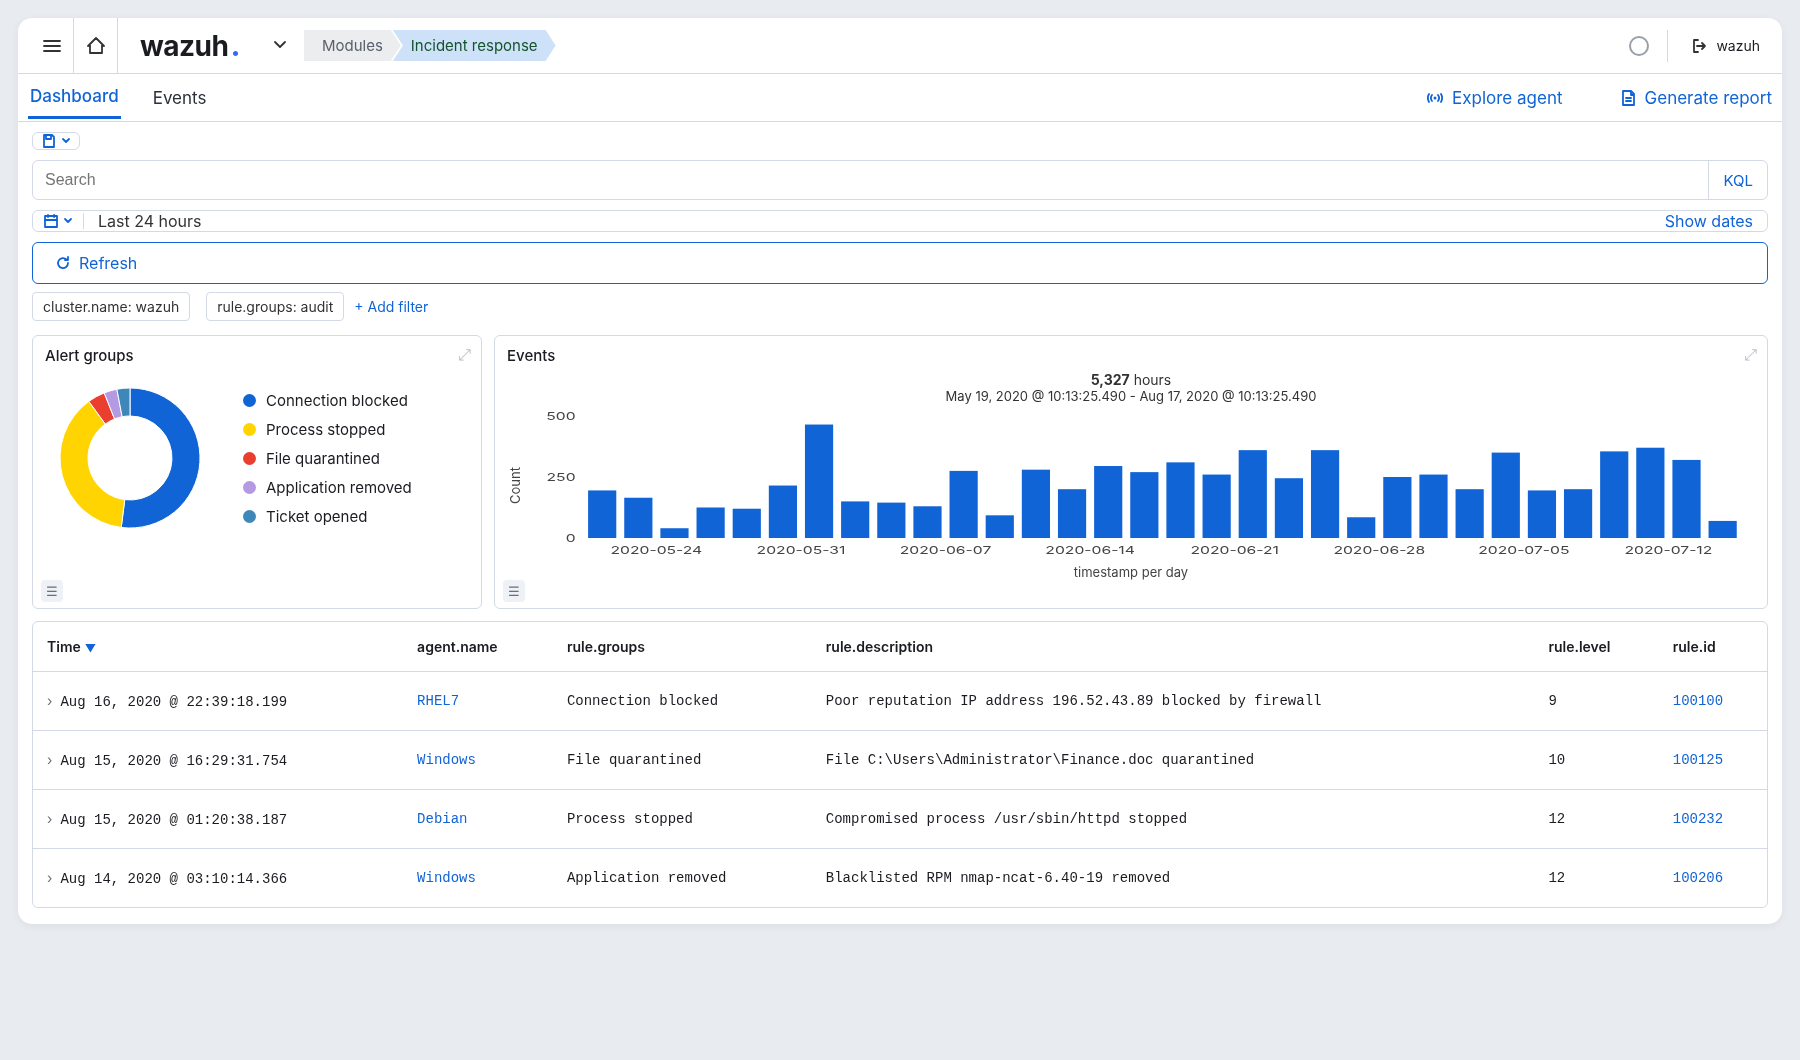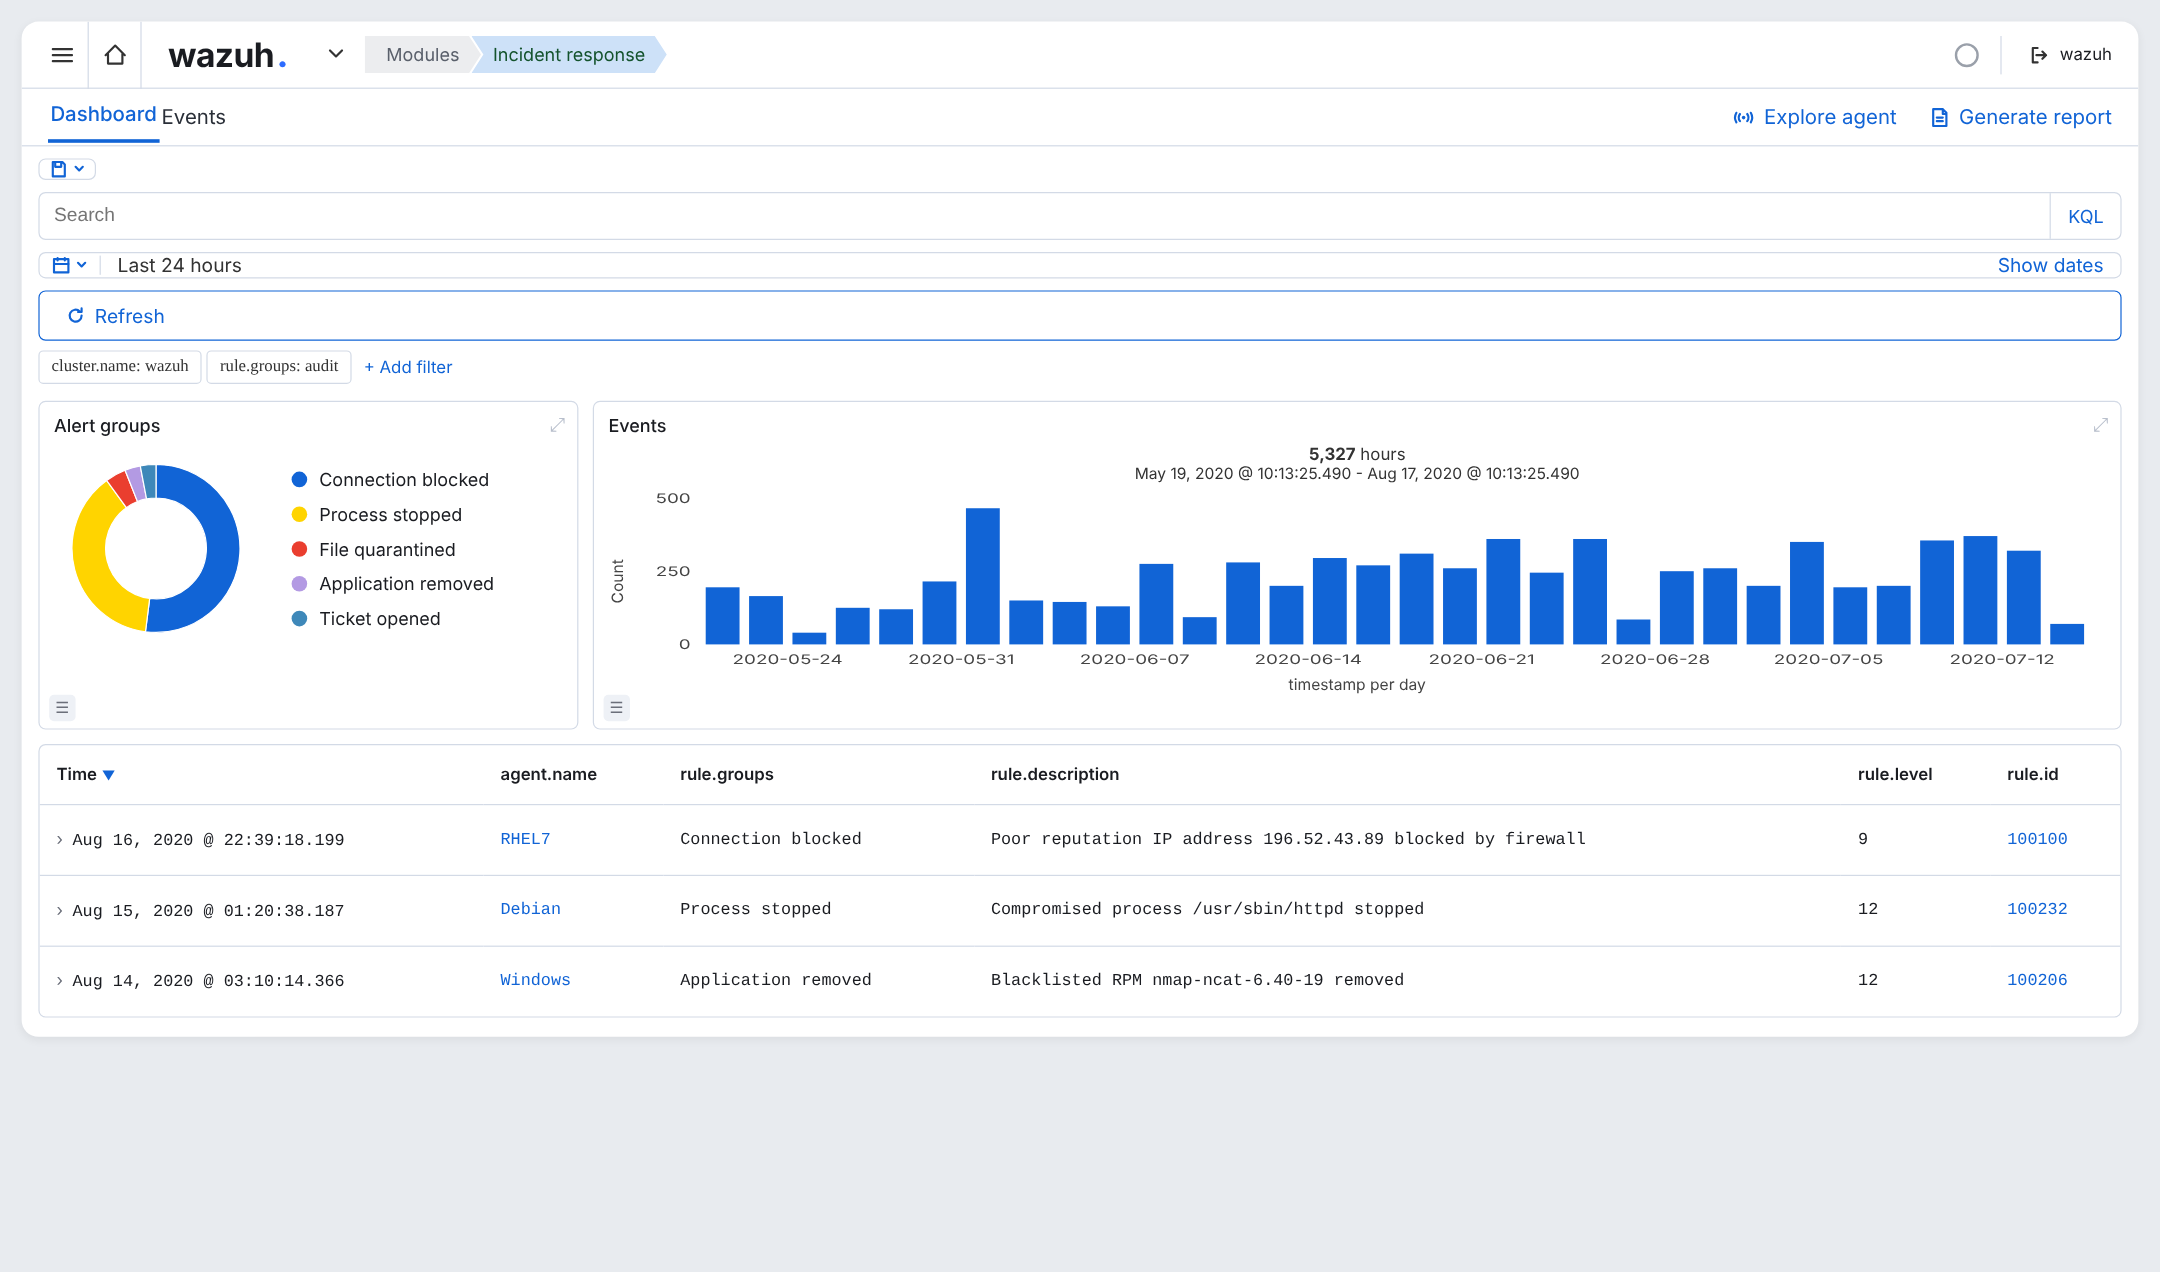--- a/index.html
+++ b/index.html
@@ -56,21 +56,21 @@
   .crumb:first-child{clip-path:polygon(0 0,calc(100% - 10px) 0,100% 50%,calc(100% - 10px) 100%,0 100%);margin-left:0}
   .crumb.active{background:#cde1f8;color:#14532d;}
   .spacer{flex:1}
   .topright{display:flex;align-items:center;height:56px}
   .topright .sep{width:1px;height:32px;background:var(--border);margin:0 12px}
   .ring{width:20px;height:20px;border:2px solid #9aa0aa;border-radius:50%}
   .user{display:flex;align-items:center;gap:8px;padding:0 10px;cursor:pointer}
   
   .subnav{
     display:flex;align-items:center;height:48px;border-bottom:1px solid var(--border);
-    padding:0 22px;
+    padding:0 10px;gap:30px;
   }
   .tab{font-size:17px;padding:10px 2px;cursor:pointer;color:#2a2f38}
   .tab.active{color:var(--blue);border-bottom:3px solid var(--blue);font-weight:500}
   .subnav .spacer{flex:1}
   .ghostlink{display:flex;align-items:center;gap:8px;color:var(--blue);font-size:17px;cursor:pointer}
   
   .querybar{
     display:flex;gap:10px;padding:10px 14px 0 14px;align-items:stretch;flex-direction:column;
   }
   .field,.btn-outl{
@@ -225,21 +225,21 @@
     </div>
     <div class="btn-outl">
       <svg width="16" height="16">
           <path class="strb" d="M13 8a5 5 0 1 1-1.5-3.5M13 2v3h-3"></path>
         </svg>
       <span>Refresh</span>
     </div>
   </div>
 
   <div class="filters">
-    <div id="filterpills" style="display: flex; gap: 4px; font-family: Liberation Serif, serif;">
+    <div id="filterpills" style="display: flex; gap: 16px;">
         <span class="chip">cluster.name: wazuh</span>
         <span class="chip">rule.groups: audit</span>
       </div>
     <span class="addfilter">+ Add filter</span>
   </div>
 
   <div class="panels">
     <div class="panel p-alert">
       <div class="title">Alert groups</div>
       <div class="corner">⤢</div>
@@ -350,20 +350,28 @@
       <tbody id="tbody">
           <tr>
             <td><span class="expand">›</span>Aug 16, 2020 @ 22:39:18.199</td>
             <td class="link">RHEL7</td>
             <td>Connection blocked</td>
             <td>Poor reputation IP address 196.52.43.89 blocked by firewall</td>
             <td>9</td>
             <td class="link">100100</td>
           </tr>
           <tr>
+            <td><span class="expand">›</span>Aug 15, 2020 @ 16:29:31.754</td>
+            <td class="link">Windows</td>
+            <td>File quarantined</td>
+            <td>File C:\Users\Administrator\Finance.doc quarantined</td>
+            <td>10</td>
+            <td class="link">100125</td>
+          </tr>
+          <tr>
             <td><span class="expand">›</span>Aug 15, 2020 @ 01:20:38.187</td>
             <td class="link">Debian</td>
             <td>Process stopped</td>
             <td>Compromised process /usr/sbin/httpd stopped</td>
             <td>12</td>
             <td class="link">100232</td>
           </tr>
           <tr>
             <td><span class="expand">›</span>Aug 14, 2020 @ 03:10:14.366</td>
             <td class="link">Windows</td>

